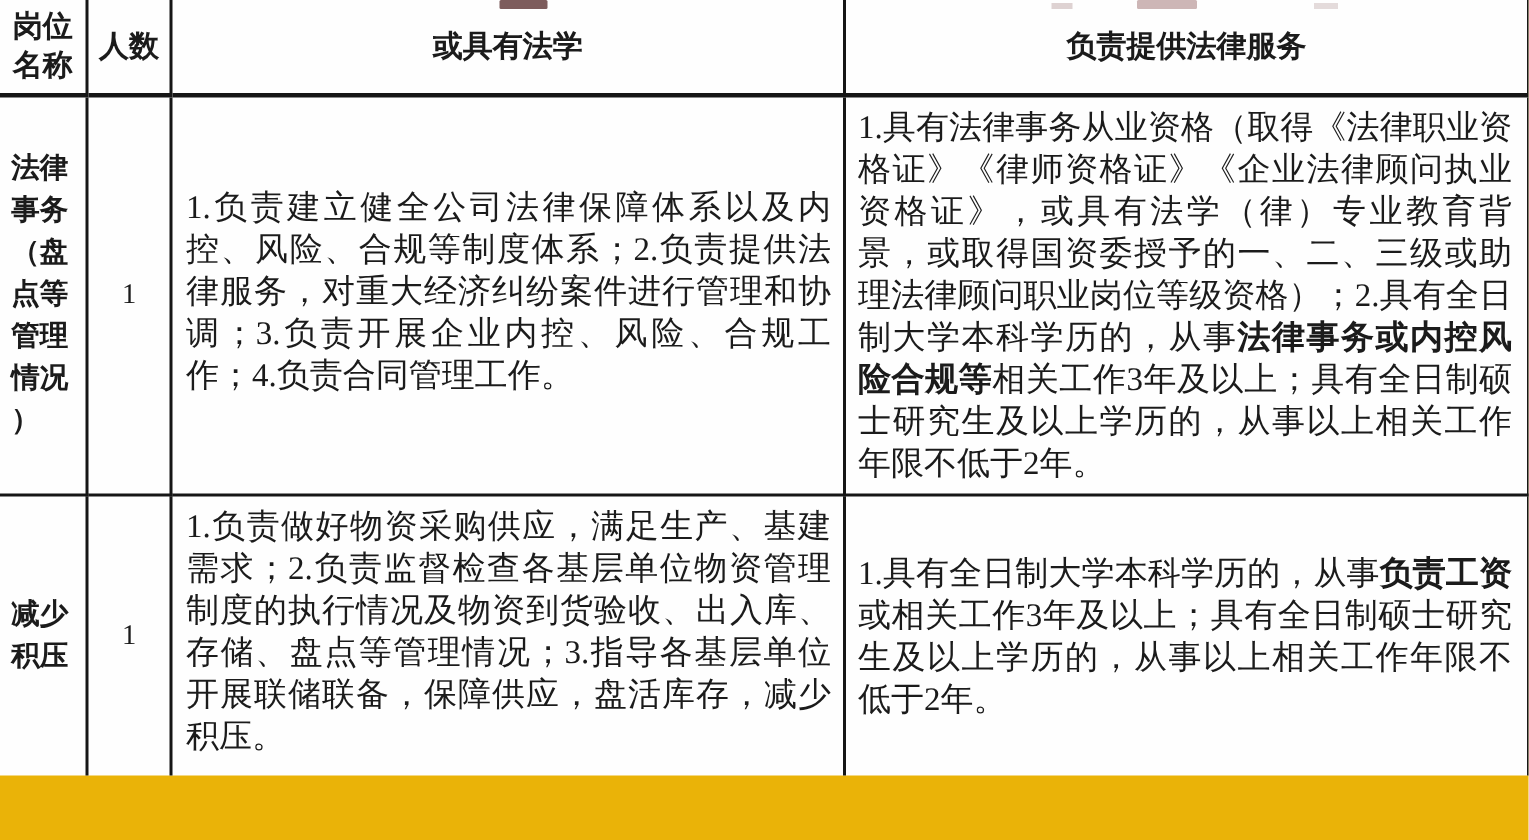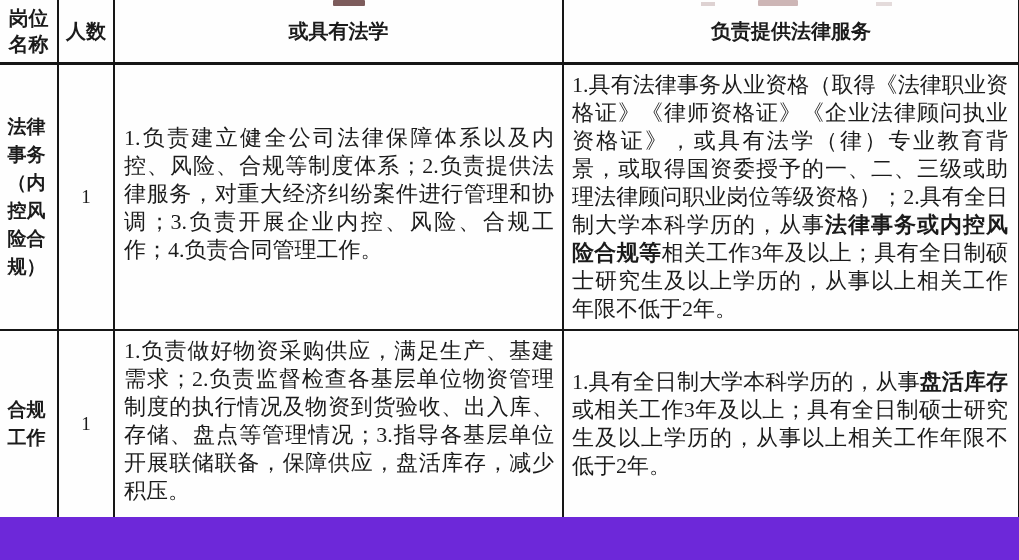--- a/index.html
+++ b/index.html
@@ -1,21 +1,21 @@
 <!DOCTYPE html>
 <html><head>
 <meta charset="utf-8">
 <style>
   html,body{margin:0;padding:0;}
   body{background:#ffffff;}
   .page{
     position:relative;
     width:1019px;height:560px;
     overflow:hidden;
-    background:#6d28d9;
+    background:#eab308;
     font-family:"Liberation Serif","DejaVu Serif",serif;
     color:#1b1b1b;
   }
   table.doc{
     border-collapse:collapse;
     table-layout:fixed;
     width:1019px;
     background:#fefefe;
   }
   col.c-pos{width:58px;}
@@ -95,36 +95,36 @@
     <tbody>
         <tr class="r-header">
       <th>岗位名称</th>
       <th>人数</th>
       <th>或具有法学</th>
       <th>负责提供法律服务</th>
     </tr>
 
     <tr class="r1">
       <td class="pos">
-        <div class="pos-inner">法律事务（内控风险合规）</div>
+        <div class="pos-inner">法律事务（盘点等管理情况）</div>
       </td>
       <td class="num">1</td>
       <td class="txt duty">1.负责建立健全公司法律保障体系以及内控、风险、合规等制度体系；2.负责提供法律服务，对重大经济纠纷案件进行管理和协调；3.负责开展企业内控、风险、合规工作；4.负责合同管理工作。</td>
       <td class="txt qual">
         <span>1.具有法律事务从业资格（取得《法律职业资格证》《律师资格证》《企业法律顾问执业资格证》，或具有法学（律）专业教育背景，或取得国资委授予的一、二、三级或助理法律顾问职业岗位等级资格）；2.具有全日制大学本科学历的，从事</span><span class="b">法律事务或内控风险合规等</span><span>相关工作3年及以上；具有全日制硕士研究生及以上学历的，从事以上相关工作年限不低于2年。</span>
       </td>
     </tr>
 
 
     <tr class="r3 r-last">
       <td class="pos">
-        <div class="pos-inner">合规工作</div>
+        <div class="pos-inner">减少积压</div>
       </td>
       <td class="num">1</td>
       <td class="txt duty">1.负责做好物资采购供应，满足生产、基建需求；2.负责监督检查各基层单位物资管理制度的执行情况及物资到货验收、出入库、存储、盘点等管理情况；3.指导各基层单位开展联储联备，保障供应，盘活库存，减少积压。</td>
       <td class="txt qual">
-        <span>1.具有全日制大学本科学历的，从事</span><span class="b">盘活库存</span><span>或相关工作3年及以上；具有全日制硕士研究生及以上学历的，从事以上相关工作年限不低于2年。</span>
+        <span>1.具有全日制大学本科学历的，从事</span><span class="b">负责工资</span><span>或相关工作3年及以上；具有全日制硕士研究生及以上学历的，从事以上相关工作年限不低于2年。</span>
       </td>
     </tr>
 
   </tbody>
     </table>
 </div>
 
 </body></html>

